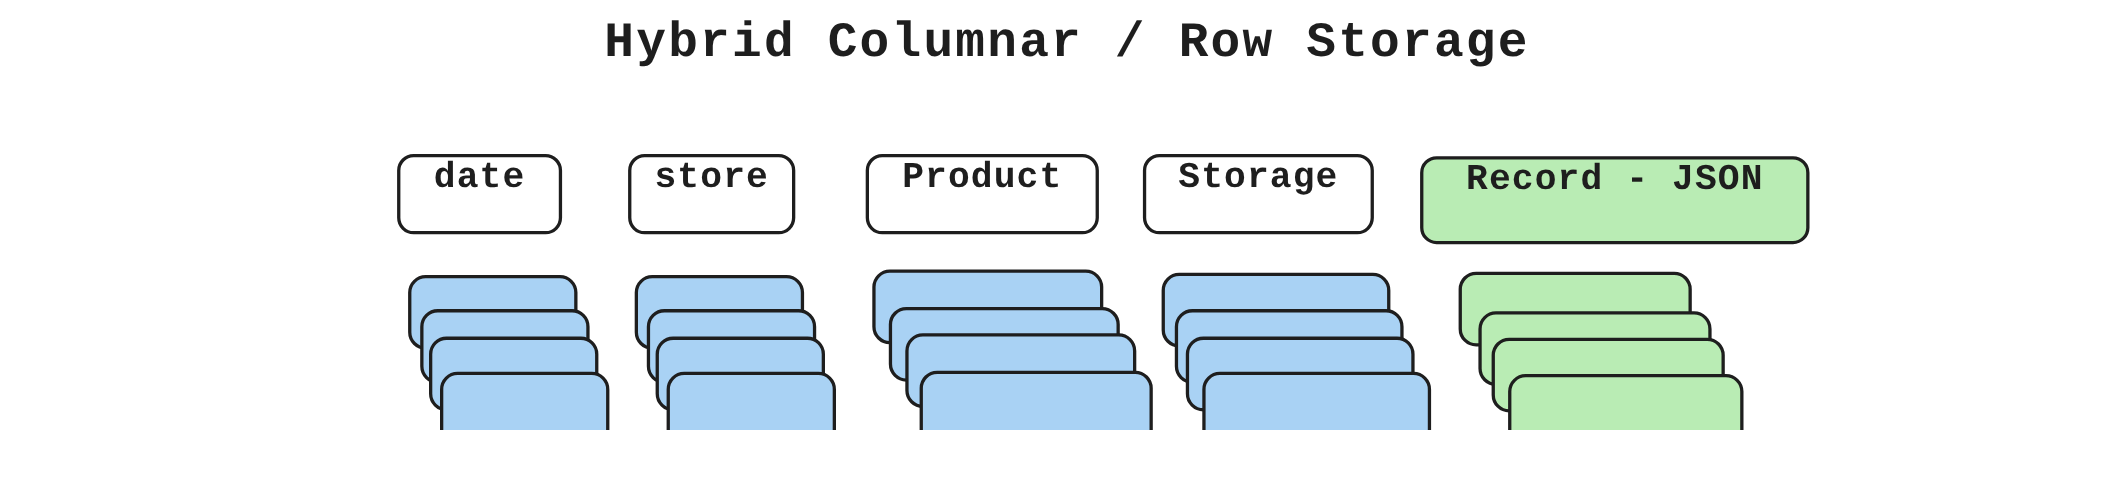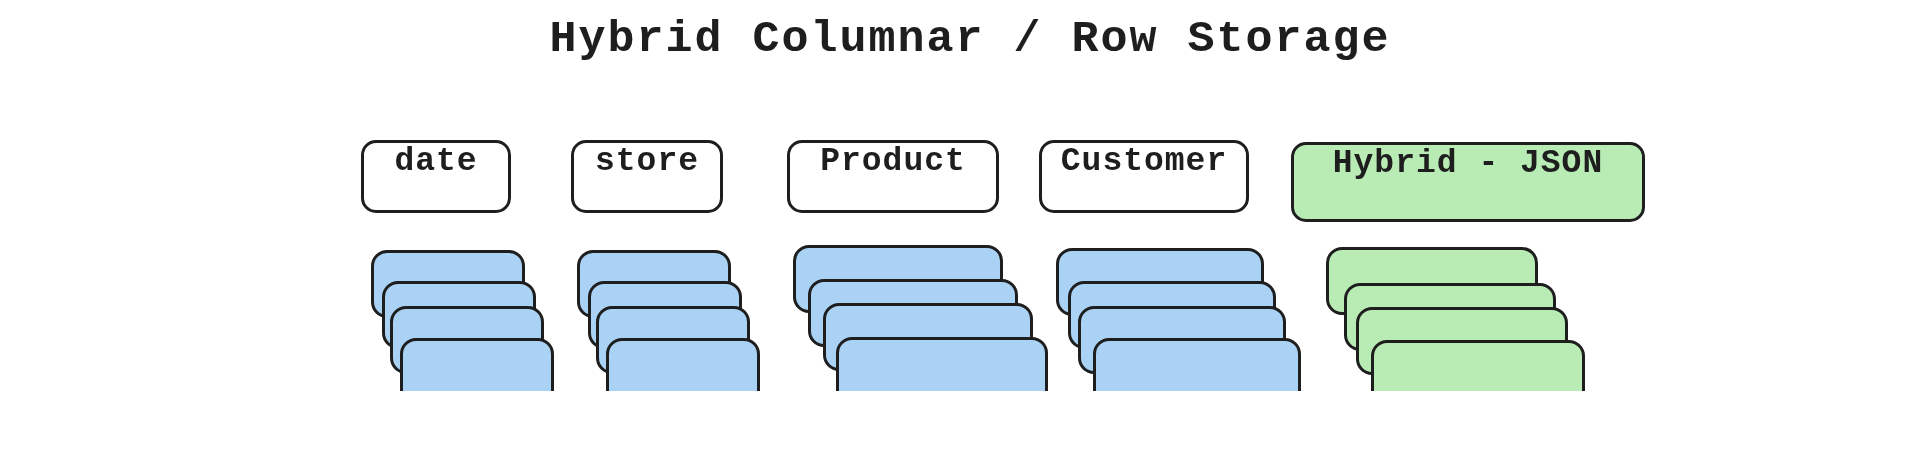--- a/index.html
+++ b/index.html
@@ -79,31 +79,31 @@
     <span>Product</span>
   </div>
   <div>
     <div class="card" style="left:780px;top:245px;width:210px;height:68px"></div>
     <div class="card" style="left:795px;top:279px;width:210px;height:68px"></div>
     <div class="card" style="left:810px;top:303px;width:210px;height:68px"></div>
     <div class="card" style="left:823px;top:337px;width:212px;height:75px"></div>
   </div>
 
   <div class="label-box" style="left:1026px;top:140px;width:210px;height:73px">
-    <span>Customer</span>
+    <span>Storage</span>
   </div>
   <div>
     <div class="card" style="left:1043px;top:248px;width:208px;height:68px"></div>
     <div class="card" style="left:1055px;top:281px;width:208px;height:68px"></div>
     <div class="card" style="left:1065px;top:306px;width:208px;height:68px"></div>
     <div class="card" style="left:1080px;top:338px;width:208px;height:75px"></div>
   </div>
 
   <div class="label-box row-kind" style="left:1278px;top:142px;width:354px;height:80px">
-    <span>Hybrid - JSON</span>
+    <span>Record - JSON</span>
   </div>
   <div>
     <div class="card row-kind" style="left:1313px;top:247px;width:212px;height:68px"></div>
     <div class="card row-kind" style="left:1331px;top:283px;width:212px;height:68px"></div>
     <div class="card row-kind" style="left:1343px;top:307px;width:212px;height:68px"></div>
     <div class="card row-kind" style="left:1358px;top:340px;width:214px;height:73px"></div>
   </div>
 
 </div>
 

